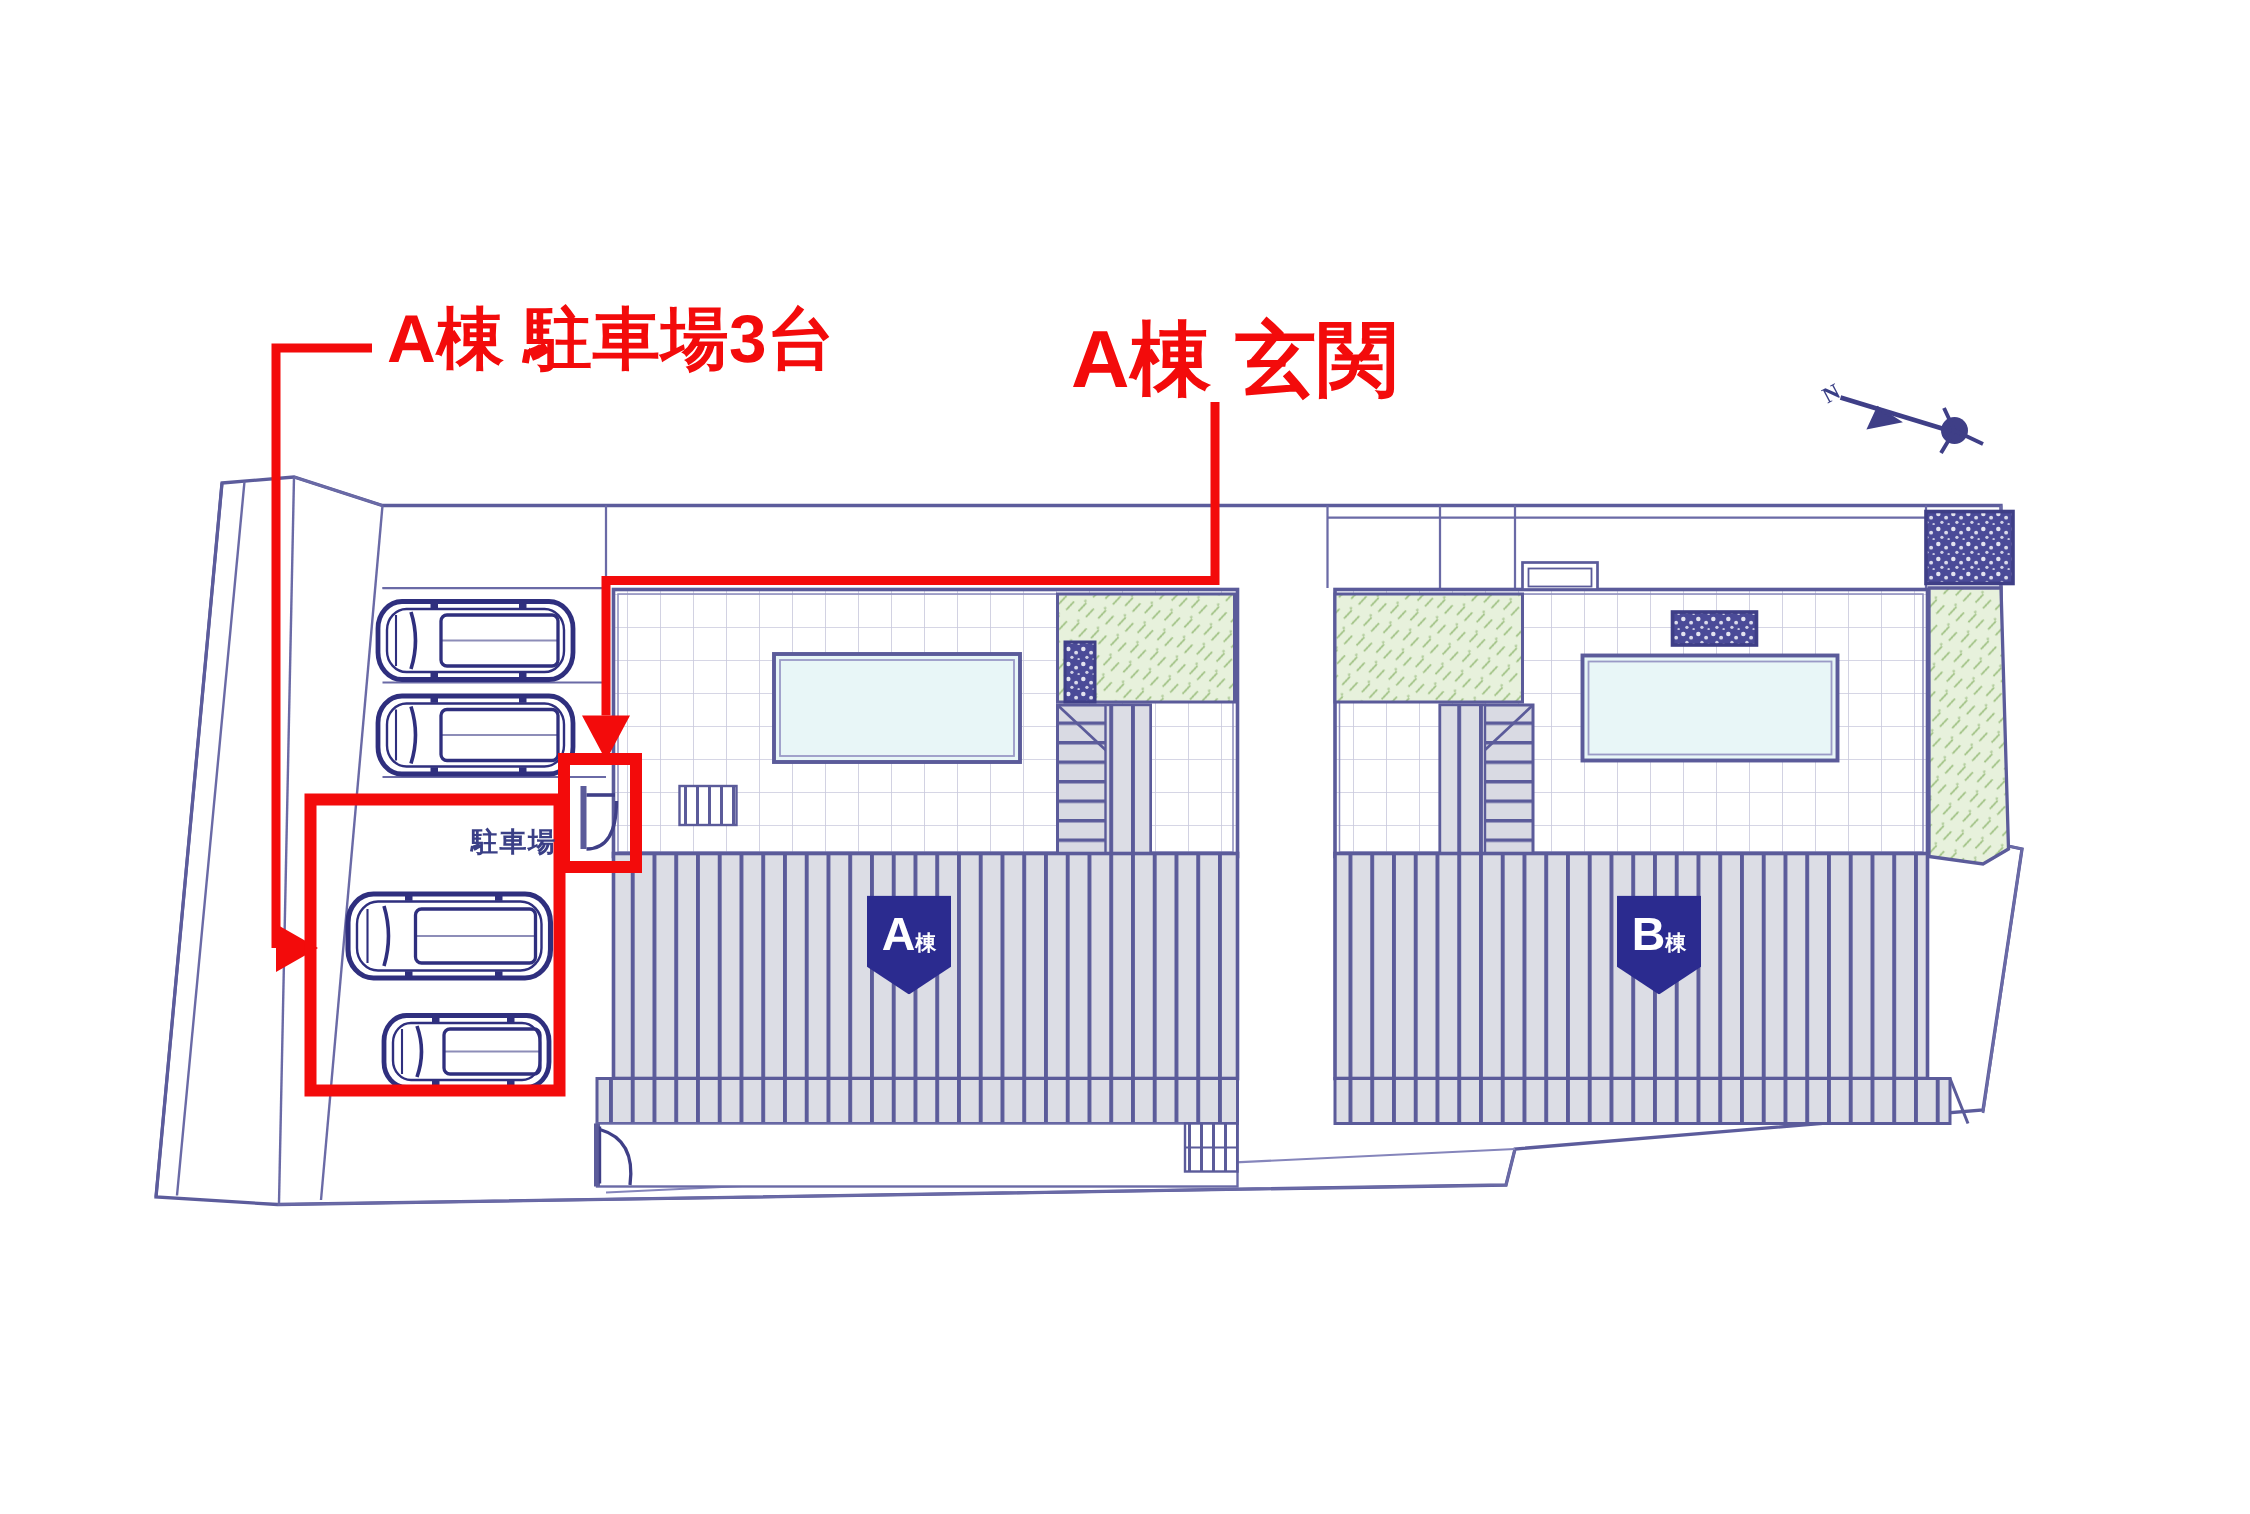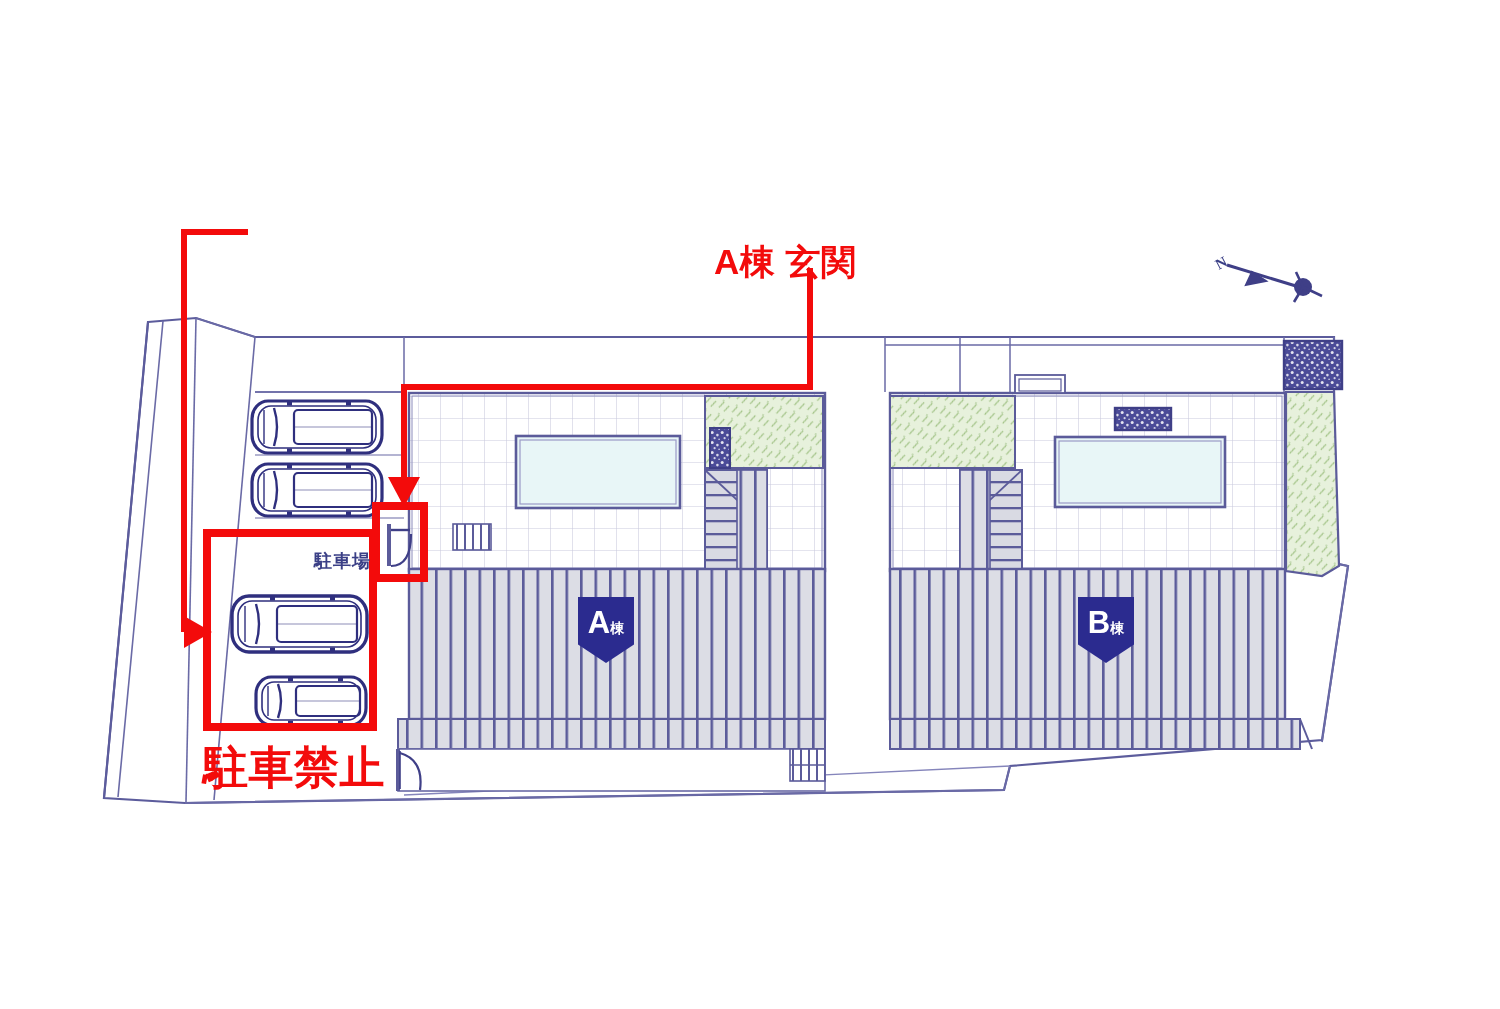--- a/index.html
+++ b/index.html
@@ -15,21 +15,21 @@
   .anno{
     position:absolute;
     color:#f30b0b;
     font-weight:700;
     white-space:nowrap;
     letter-spacing:.5px;
     line-height:1;
     font-family:"Liberation Sans","DejaVu Sans",sans-serif;
   }
   #anno-parking-label{left:258px;top:203px;font-size:45px;}
-  #anno-entrance-label{left:714px;top:213px;font-size:35px;margin-top:31px;}
+  #anno-entrance-label{left:714px;top:213px;font-size:54px;}
   #anno-noparking-label{left:203px;top:745px;font-size:45px;}
 
   .plot-text{
     position:absolute;
     color:#3a3f86;
     font-weight:700;
     white-space:nowrap;
     font-family:"Liberation Sans","DejaVu Sans",sans-serif;
     padding-left:44px;
   }
@@ -272,16 +272,16 @@
     <span class="bl">A</span>
     <span class="bs">棟</span>
   </div>
   <div class="bldg-badge" id="badge-b">
     <span class="bl">B</span>
     <span class="bs">棟</span>
   </div>
 
   <div id="compass-label">N</div>
 
+  <div class="anno" id="anno-parking-label">A棟 駐車場3台</div>
   <div class="anno" id="anno-entrance-label">A棟 玄関</div>
-  <div class="anno" id="anno-noparking-label">駐車禁止</div>
 
 </div>
 
 </body></html>

